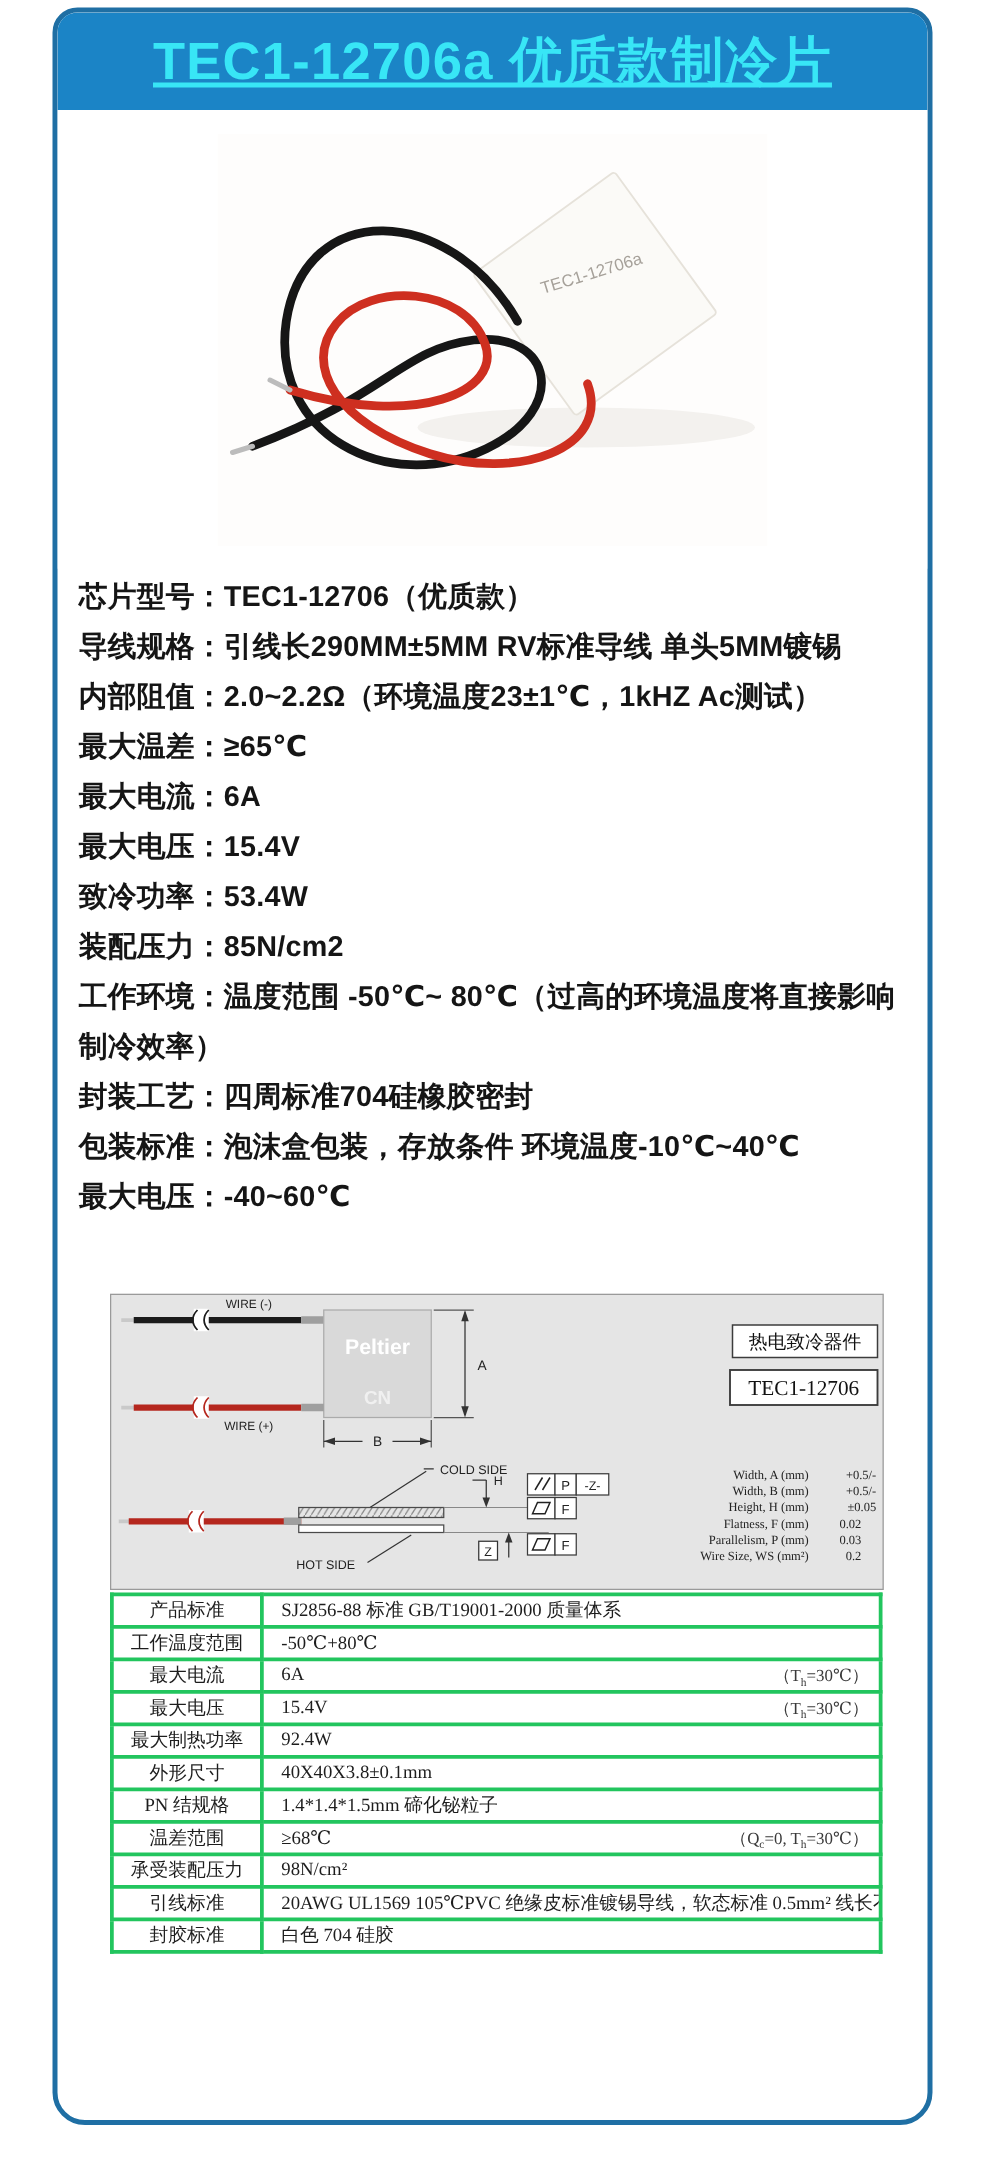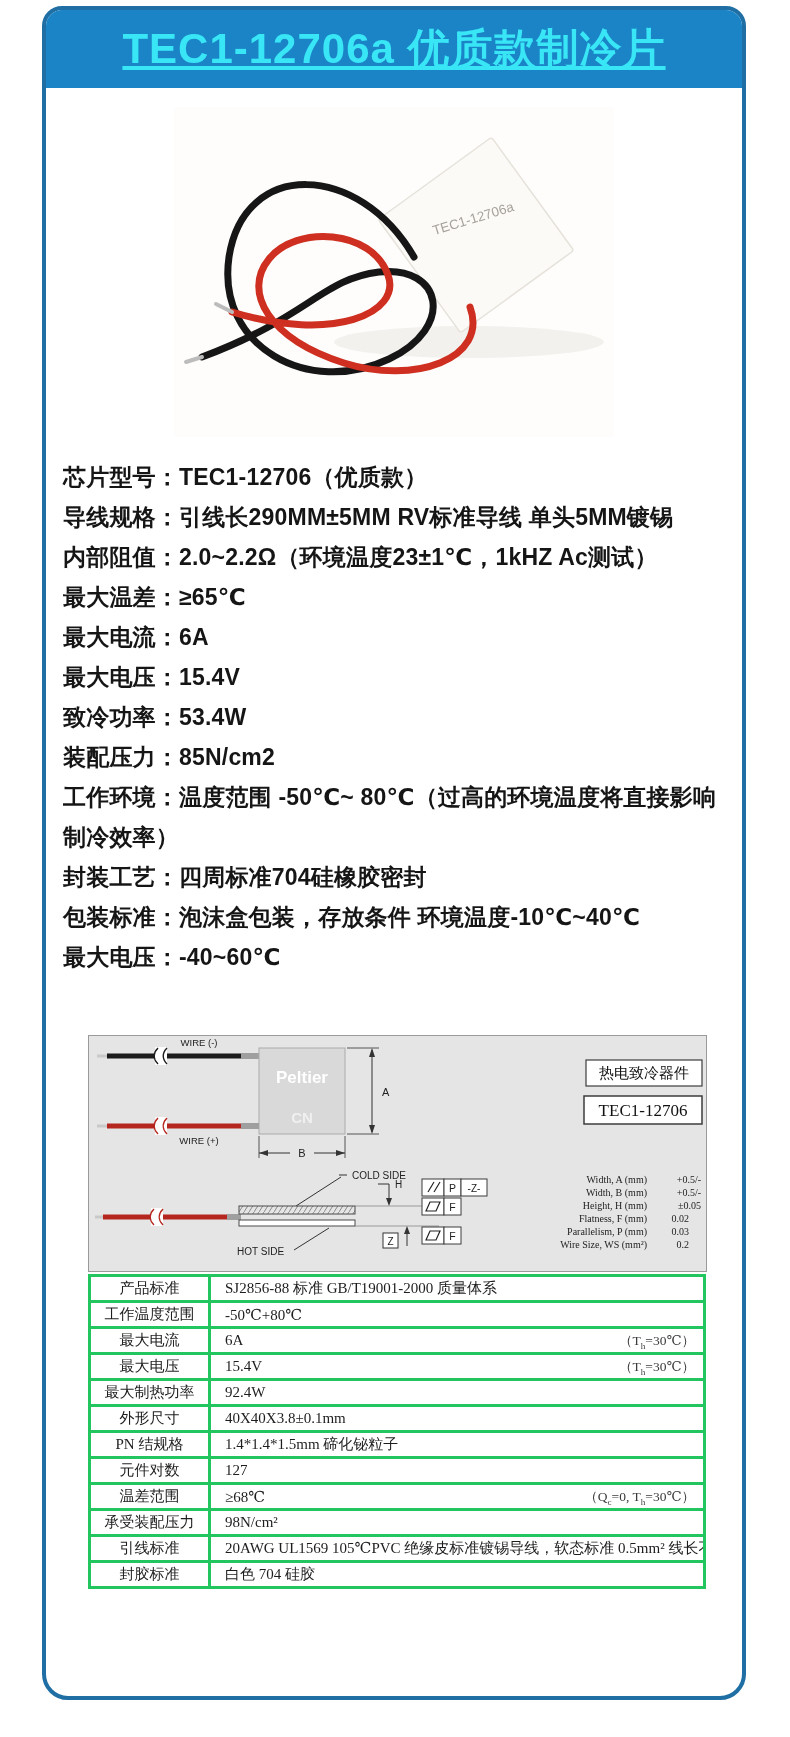--- a/index.html
+++ b/index.html
@@ -226,24 +226,20 @@
         </tr>
       <tr>
           <td class="t-label">外形尺寸</td>
           <td class="t-value"><span>40X40X3.8±0.1mm</span><span class="t-cond"></span></td>
         </tr>
       <tr>
           <td class="t-label">PN 结规格</td>
           <td class="t-value"><span>1.4*1.4*1.5mm 碲化铋粒子</span><span class="t-cond"></span></td>
         </tr>
       <tr>
-          <td class="t-label">元件对数</td>
-          <td class="t-value"><span>127</span><span class="t-cond"></span></td>
-        </tr>
-      <tr>
           <td class="t-label">温差范围</td>
           <td class="t-value"><span>≥68℃</span><span class="t-cond">（Q<sub>c</sub>=0,  T<sub>h</sub>=30℃）</span></td>
         </tr>
       <tr>
           <td class="t-label">承受装配压力</td>
           <td class="t-value"><span>98N/cm²</span><span class="t-cond"></span></td>
         </tr>
       <tr>
           <td class="t-label">引线标准</td>
           <td class="t-value"><span>20AWG UL1569 105℃PVC 绝缘皮标准镀锡导线，软态标准 0.5mm²  线长不限</span><span class="t-cond"></span></td>

